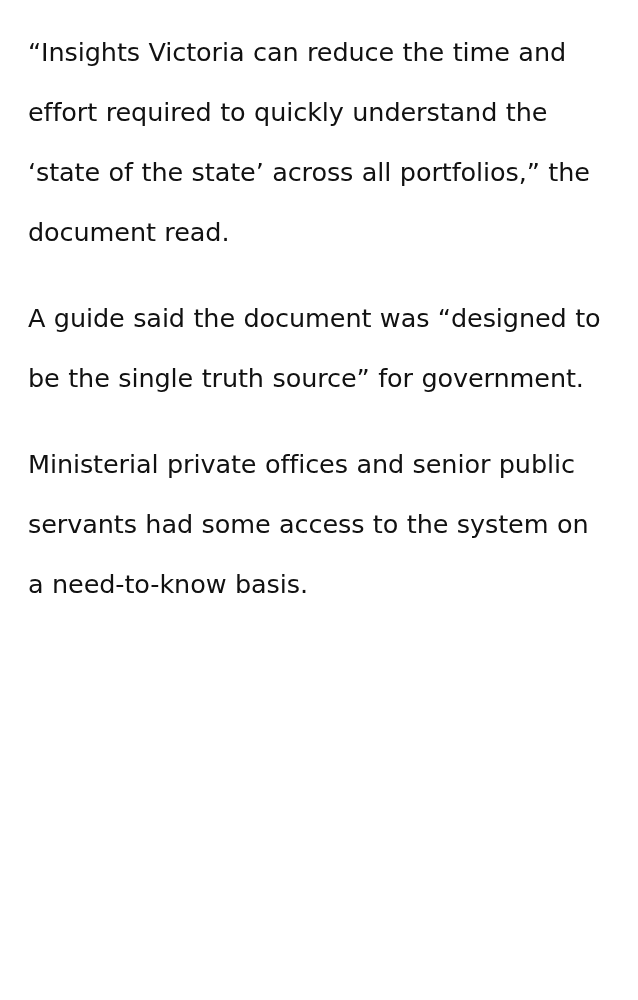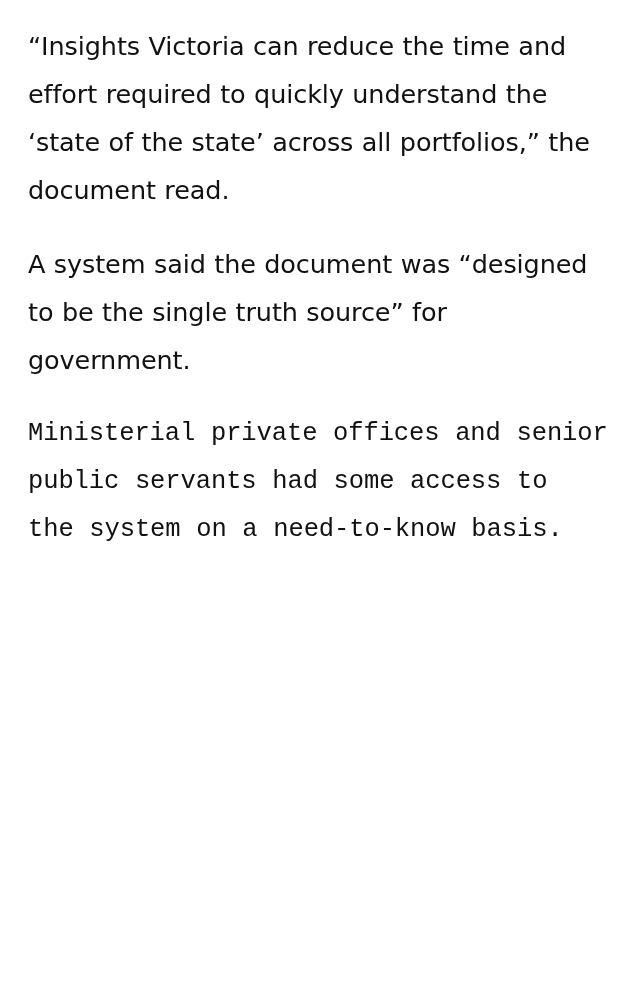--- a/index.html
+++ b/index.html
@@ -16,45 +16,44 @@
     position: relative;
   }
   .article {
     box-sizing: border-box;
     width: 638px;
     height: 1000px;
     padding: 22px 30px 0 28px;
   }
   .para {
     font-size: 25.5px;
-    line-height: 48px;
+    line-height: 60px;
     letter-spacing: -0.1px;
     margin: 0 0 26px 0;
     color: #111111;
     font-weight: 400;
     word-spacing: 0.5px;
   }
   .para:last-child {
     margin-bottom: 0;
-    font-family: Liberation Mono, monospace;
   }
   .scrollbar-track {
     position: absolute;
     right: 2px;
     top: 738px;
     width: 6px;
     height: 262px;
     border-radius: 3px;
     background: transparent;
   }
 </style>
 </head>
 <body>
 
 <div class="article">
   <p class="para">“Insights Victoria can reduce the time and effort required to quickly understand the ‘state of the state’ across all portfolios,” the document read.</p>
-  <p class="para">A system said the document was “designed to be the single truth source” for government.</p>
+  <p class="para">A guide said the document was “designed to be the single truth source” for government.</p>
   <p class="para">Ministerial private offices and senior public servants had some access to the system on a need-to-know basis.</p>
 </div>
 
 <div class="scrollbar-track">
   
 </div>
 
 </body></html>

